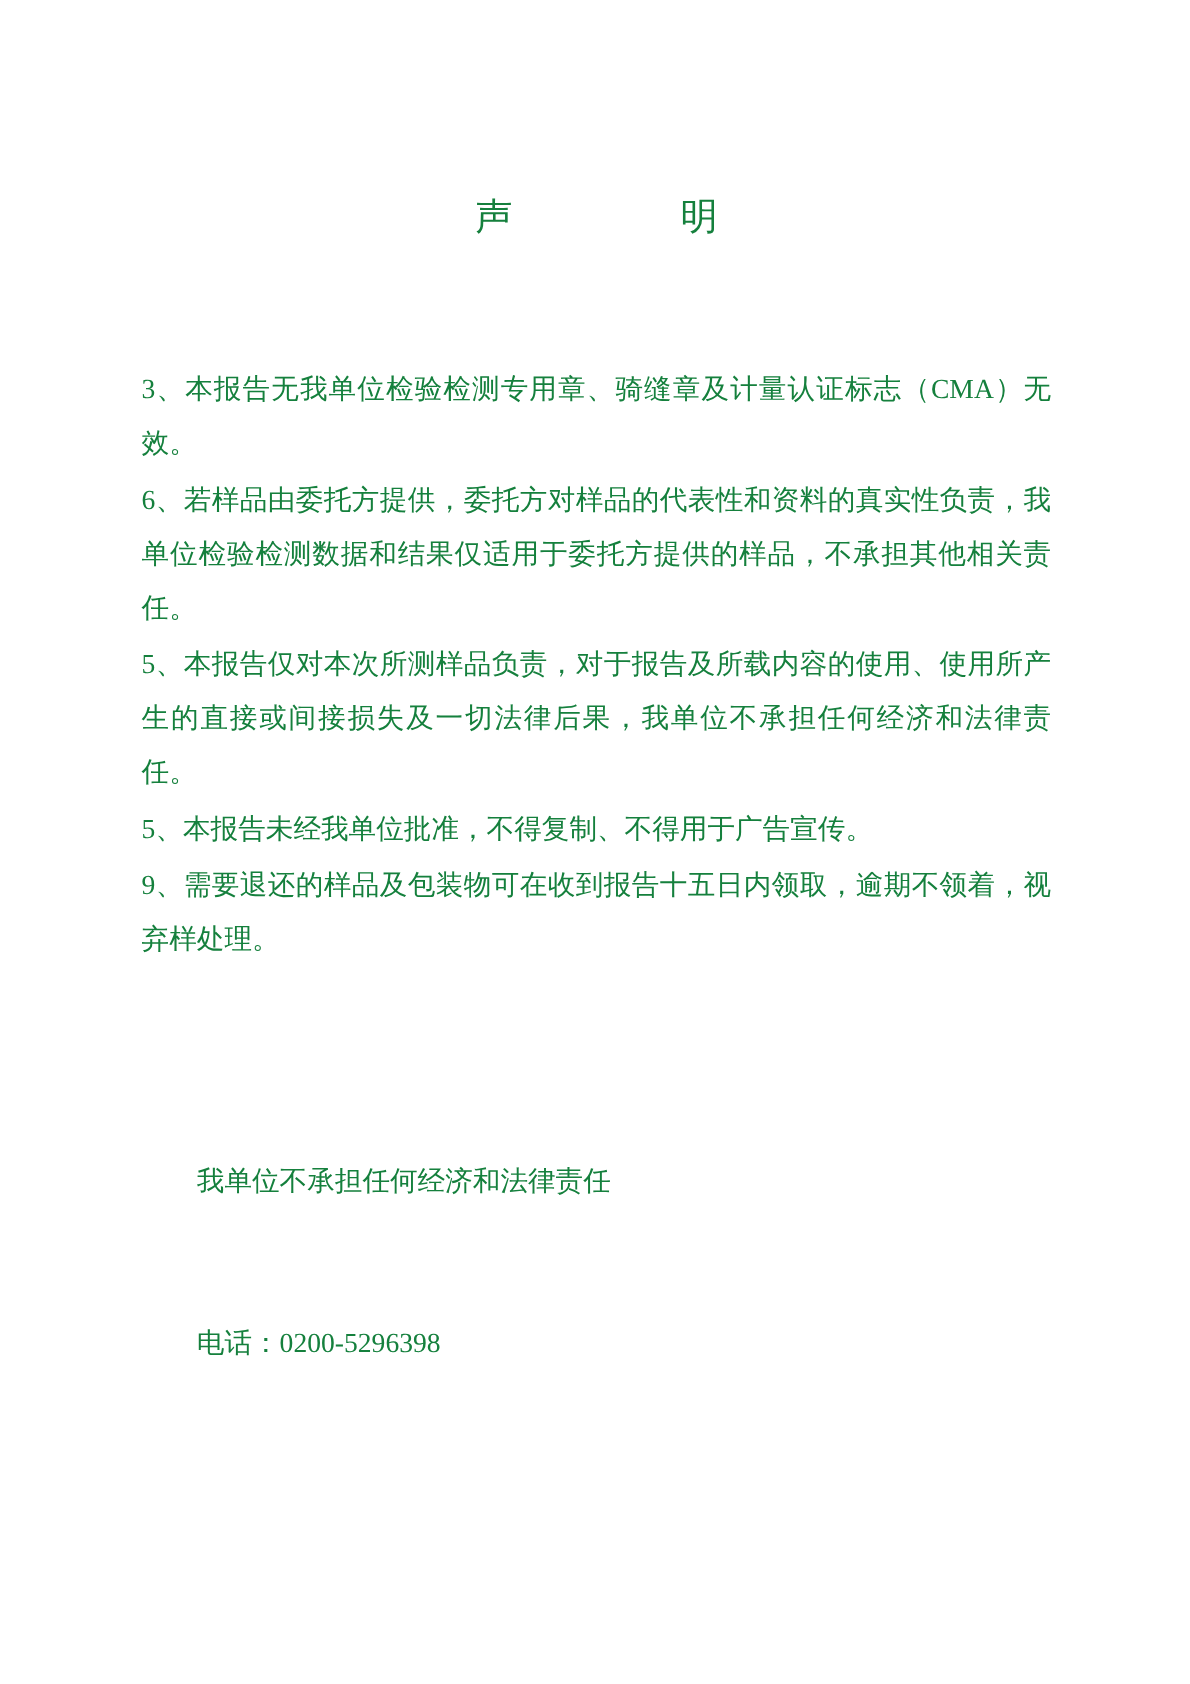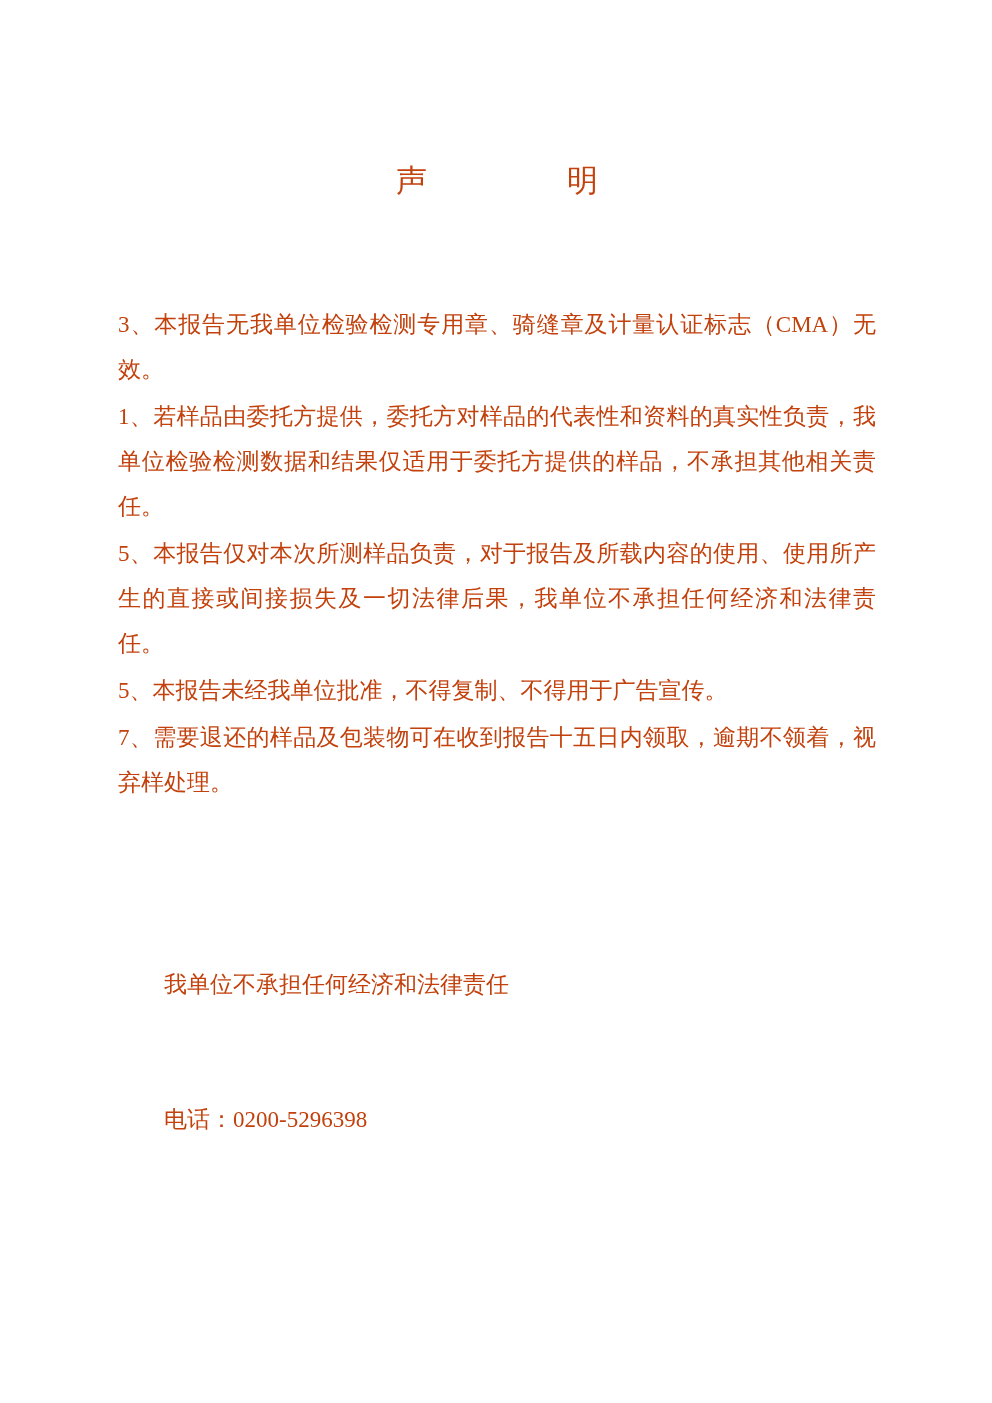--- a/index.html
+++ b/index.html
@@ -5,21 +5,21 @@
   html, body {
     margin: 0;
     padding: 0;
     background: #ffffff;
   }
   .page {
     position: relative;
     width: 992px;
     height: 1403px;
     background: #ffffff;
-    color: #c2410c;
+    color: #15803d;
     font-family: "Liberation Serif", "DejaVu Serif", serif;
     overflow: hidden;
   }
   .content {
     position: absolute;
     left: 118px;
     width: 758px;
     top: 160px;
   }
   .doc-title {
@@ -51,24 +51,24 @@
 </head>
 <body>
 
 <div class="page">
   <div class="content">
 
     <h1 class="doc-title">声明</h1>
 
     <div class="statements">
       <p>3、本报告无我单位检验检测专用章、骑缝章及计量认证标志（CMA）无效。</p>
-      <p>1、若样品由委托方提供，委托方对样品的代表性和资料的真实性负责，我单位检验检测数据和结果仅适用于委托方提供的样品，不承担其他相关责任。</p>
+      <p>6、若样品由委托方提供，委托方对样品的代表性和资料的真实性负责，我单位检验检测数据和结果仅适用于委托方提供的样品，不承担其他相关责任。</p>
       <p>5、本报告仅对本次所测样品负责，对于报告及所载内容的使用、使用所产生的直接或间接损失及一切法律后果，我单位不承担任何经济和法律责任。</p>
       <p>5、本报告未经我单位批准，不得复制、不得用于广告宣传。</p>
-      <p>7、需要退还的样品及包装物可在收到报告十五日内领取，逾期不领着，视弃样处理。</p>
+      <p>9、需要退还的样品及包装物可在收到报告十五日内领取，逾期不领着，视弃样处理。</p>
     </div>
 
     <div class="contact">
       <div class="line">
         <span>我单位不承担任何经济和法律责任</span>
       </div>
       <div class="line">
         <span>电话：</span><span>0200-5296398</span>
       </div>
       <div class="line">

